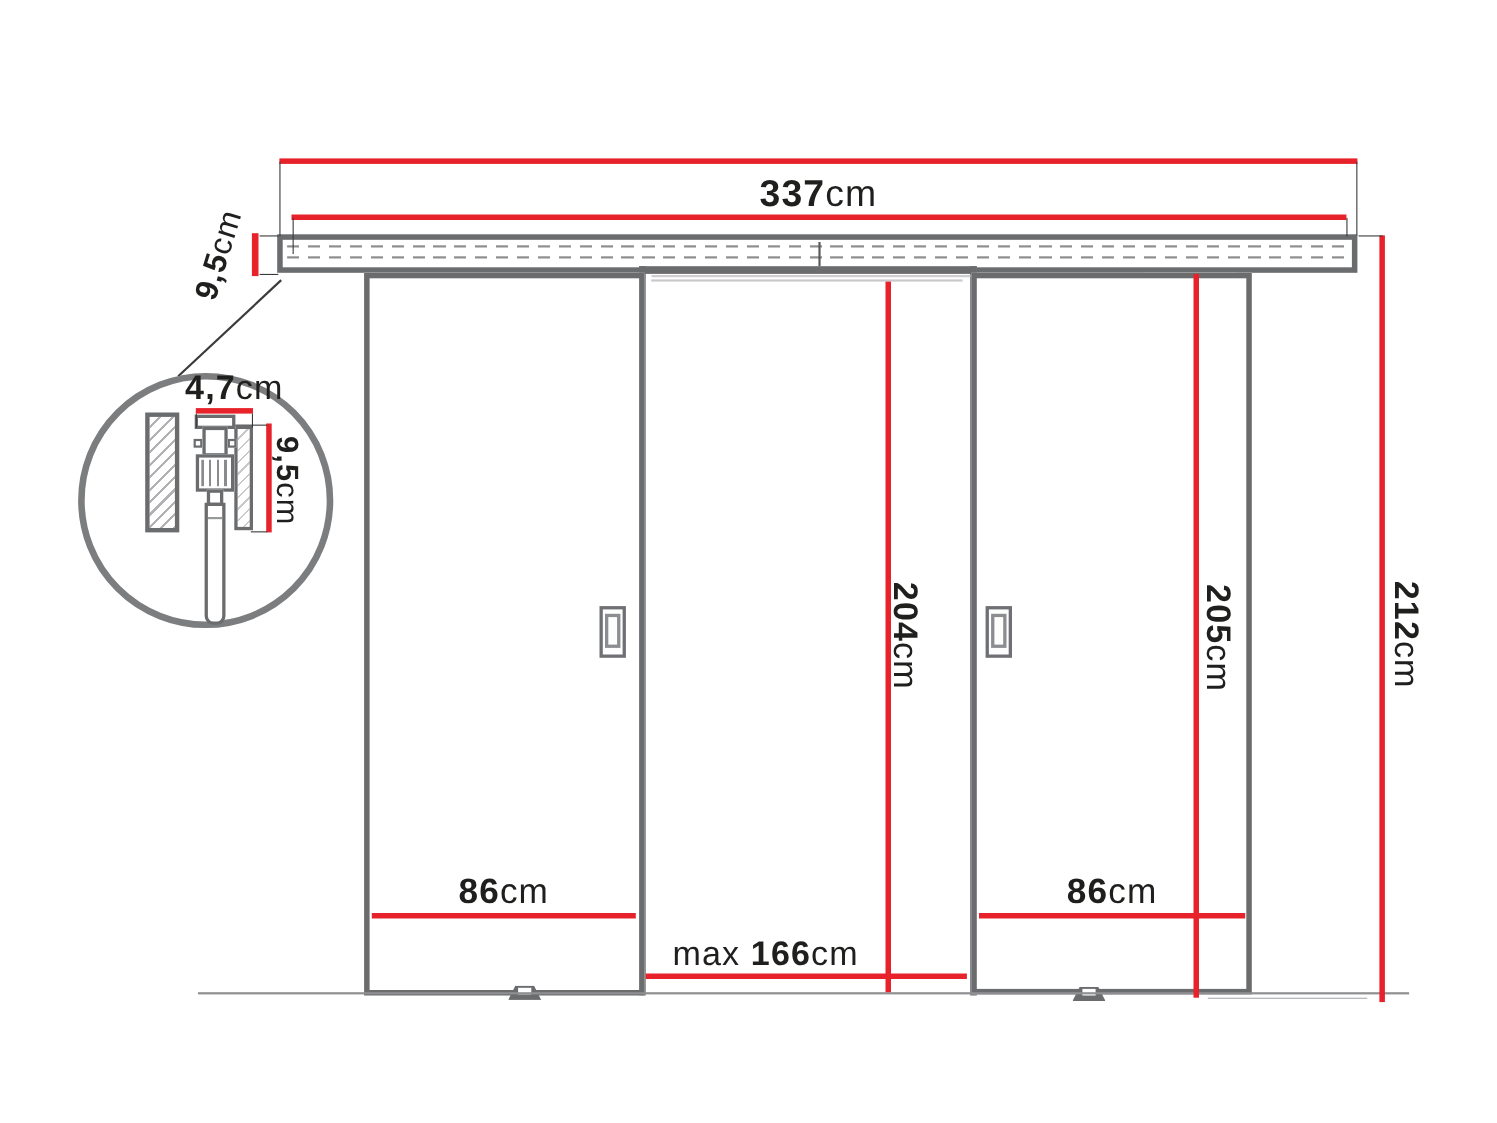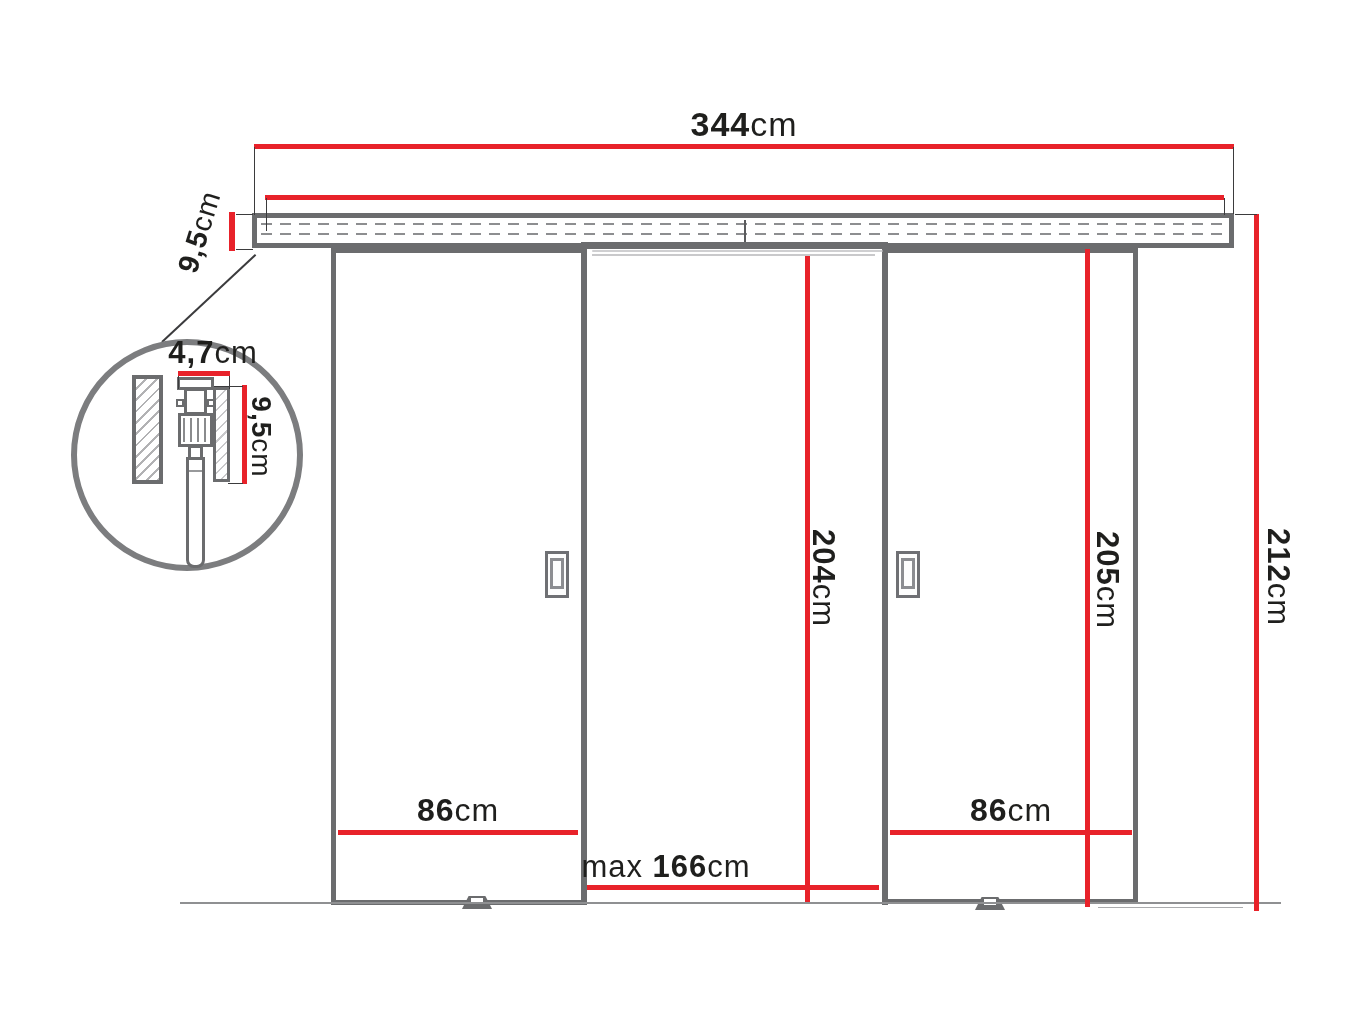--- a/index.html
+++ b/index.html
@@ -88,42 +88,42 @@
   <div class="abs ext" style="left:236px;top:214px;width:17px;height:1px;"></div>
   <div class="abs ext" style="left:236px;top:249px;width:17px;height:1px;"></div>
   <div class="abs ext" style="left:1233px;top:147px;width:1px;height:67px;"></div>
   <div class="abs ext" style="left:1224px;top:198px;width:1px;height:17px;"></div>
   <div class="abs ext" style="left:1235px;top:214px;width:22px;height:1px;"></div>
   <div class="abs ext" style="left:178px;top:376px;width:1px;height:13px;"></div>
   <div class="abs ext" style="left:229px;top:376px;width:1px;height:13px;"></div>
   <div class="abs ext" style="left:214px;top:386px;width:29px;height:1px;"></div>
   <div class="abs ext" style="left:228px;top:483px;width:15px;height:1px;"></div>
 
-  <div class="dim-label" style="left:594px;top:107px;width:300px;font-size:34px;">
-    <span class="num">344</span><span class="unit">cm</span>
+  <div class="dim-label" style="left:594px;top:159px;width:300px;font-size:34px;">
+    <span class="num">337</span><span class="unit">cm</span>
   </div>
   <div class="dim-label" style="left:135px;top:217px;width:130px;height:30px;font-size:29px;transform:rotate(-73deg);">
     <span class="num">9,5</span><span class="unit">cm</span>
   </div>
   <div class="dim-label rot90" style="left:737px;top:561px;width:170px;height:34px;font-size:31px;">
     <span class="num">204</span><span class="unit">cm</span>
   </div>
   <div class="dim-label rot90" style="left:1021px;top:563px;width:170px;height:34px;font-size:31px;">
     <span class="num">205</span><span class="unit">cm</span>
   </div>
   <div class="dim-label rot90" style="left:1192px;top:560px;width:170px;height:34px;font-size:31px;">
     <span class="num">212</span><span class="unit">cm</span>
   </div>
   <div class="dim-label" style="left:308px;top:794px;width:300px;font-size:32px;">
     <span class="num">86</span><span class="unit">cm</span>
   </div>
   <div class="dim-label" style="left:861px;top:794px;width:300px;font-size:32px;">
     <span class="num">86</span><span class="unit">cm</span>
   </div>
-  <div class="dim-label" style="left:516px;top:851px;width:300px;font-size:31px;">
+  <div class="dim-label" style="left:546px;top:851px;width:300px;font-size:31px;">
     <span class="pre">max </span><span class="num">166</span><span class="unit">cm</span>
   </div>
   <div class="dim-label" style="left:133px;top:337px;width:160px;font-size:31px;">
     <span class="num">4,7</span><span class="unit">cm</span>
   </div>
   <div class="dim-label rot90" style="left:201px;top:423px;width:120px;height:28px;font-size:28px;">
     <span class="num">9,5</span><span class="unit">cm</span>
   </div>
 
 </div>

